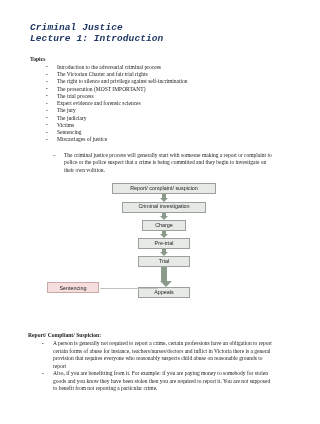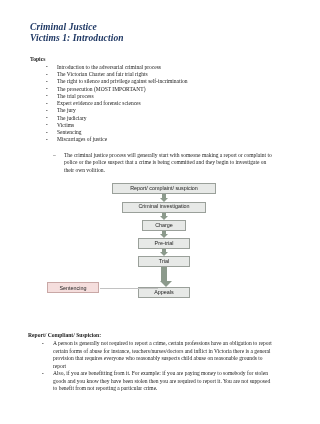--- a/index.html
+++ b/index.html
@@ -28,21 +28,21 @@
   .doc-title {
     color: #1f3864;
     font-family: "Liberation Serif", "DejaVu Serif", serif;
     font-style: italic;
     font-weight: bold;
     font-size: 9.5px;
     line-height: 11.4px;
     letter-spacing: 0.1px;
     margin: 0 0 0 2px;
   }
-  .doc-title .line { display: block; white-space: nowrap; }
+  .doc-title .line { display: block; white-space: nowrap; font-family: Liberation Mono, monospace; }
 
   
   .section-head {
     font-weight: bold;
     font-size: 5.6px;
     line-height: 7px;
     margin: 11px 0 1px 2px;
   }
   .section-head-2 {
     font-weight: bold;
@@ -211,21 +211,21 @@
     color: #2a2a2a;
   }
 </style>
 </head>
 <body>
 
 <div class="page">
 
   <div class="doc-title">
     <span class="line">Criminal Justice</span>
-    <span class="line">Victims 1: Introduction</span>
+    <span class="line">Lecture 1: Introduction</span>
   </div>
 
   <div class="section-head">Topics</div>
   <ul class="topics">
     <li>Introduction to the adversarial criminal process</li>
     <li>The Victorian Charter and fair trial rights</li>
     <li>The right to silence and privilege against self-incrimination</li>
     <li>The prosecution (MOST IMPORTANT)</li>
     <li>The trial process</li>
     <li>Expert evidence and forensic sciences</li>

